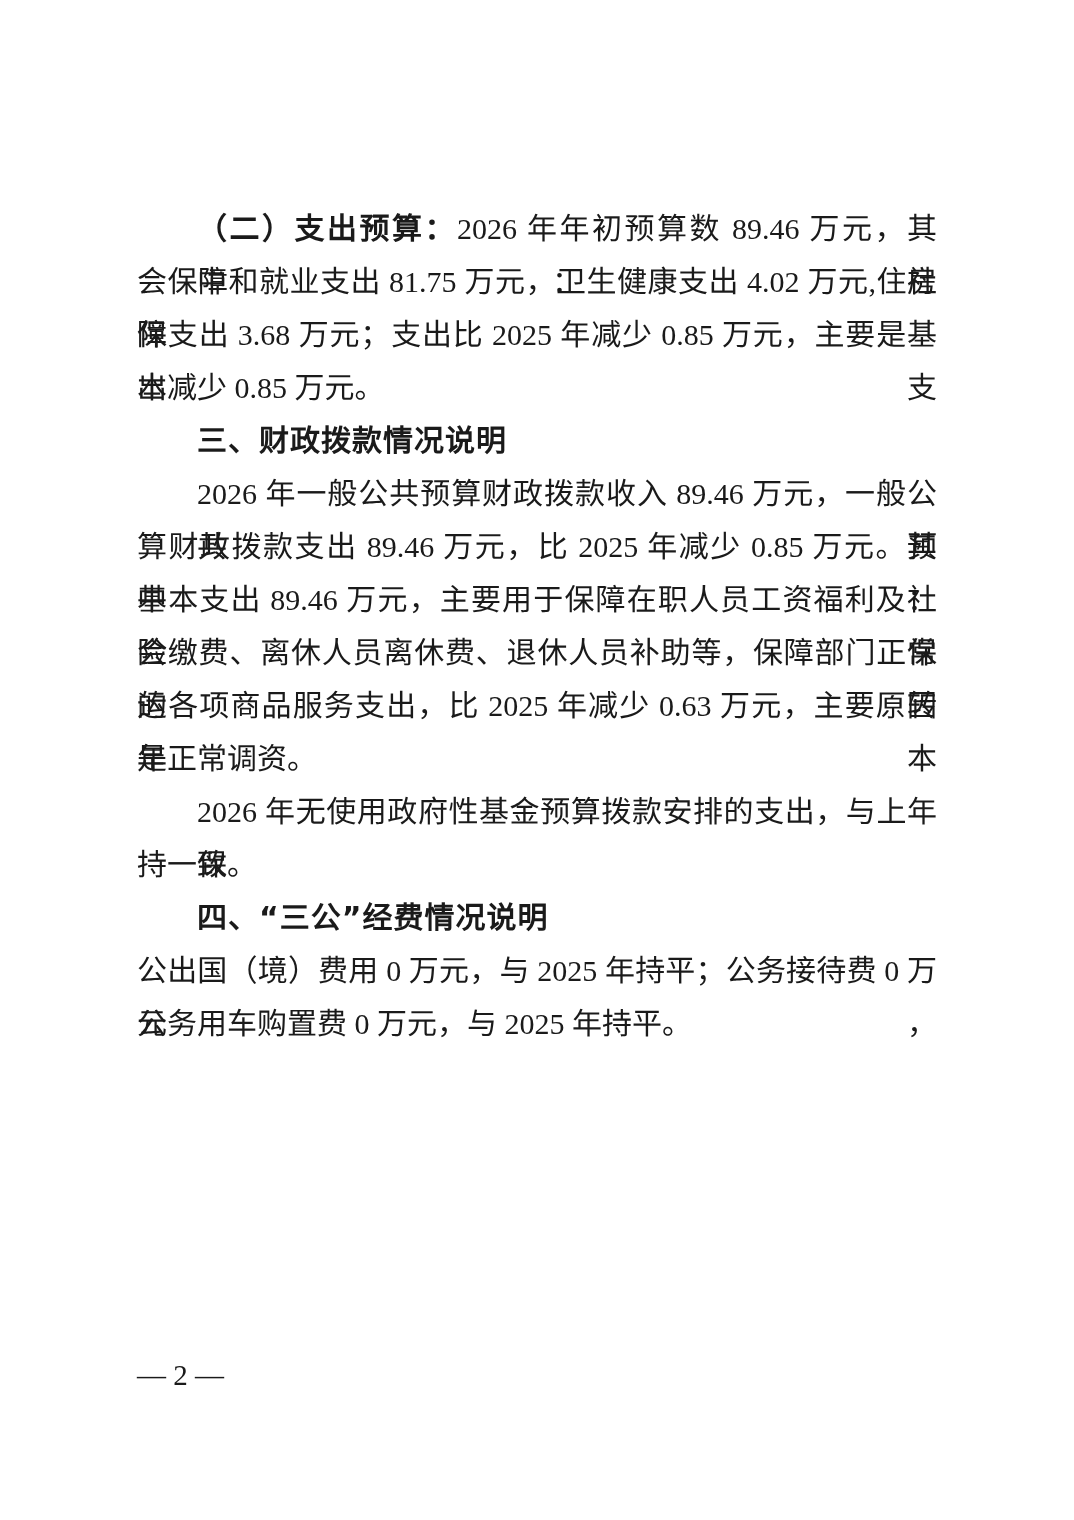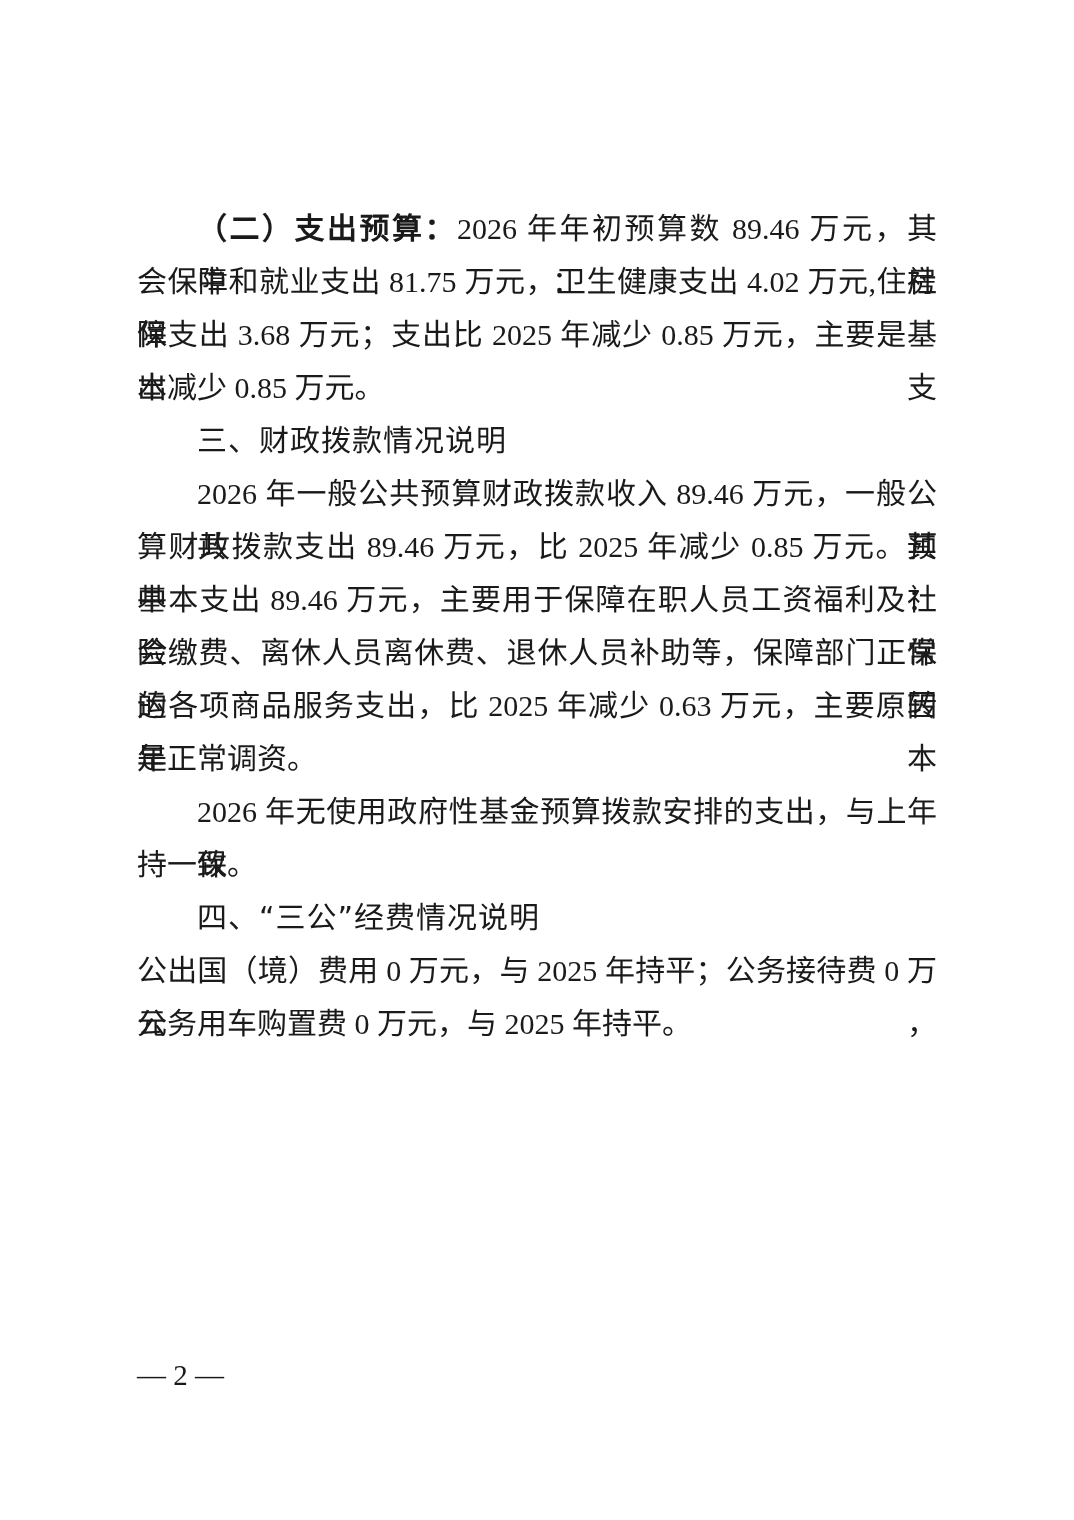--- a/index.html
+++ b/index.html
@@ -35,21 +35,21 @@
     text-align-last: justify;
   }
   .ln.end {
     text-align-last: left;
   }
   .ln.ind {
     padding-left: 2em;
   }
   .heading {
     font-family: "DejaVu Sans", "Liberation Sans", sans-serif;
-    font-weight: 400;
+    font-weight: 700;
     letter-spacing: 1px;
   }
   .kai-lead {
     font-weight: 700;
     margin-top: 11px;
   }
   .page-number {
     position: absolute;
     left: 137px;
     top: 1349px;

